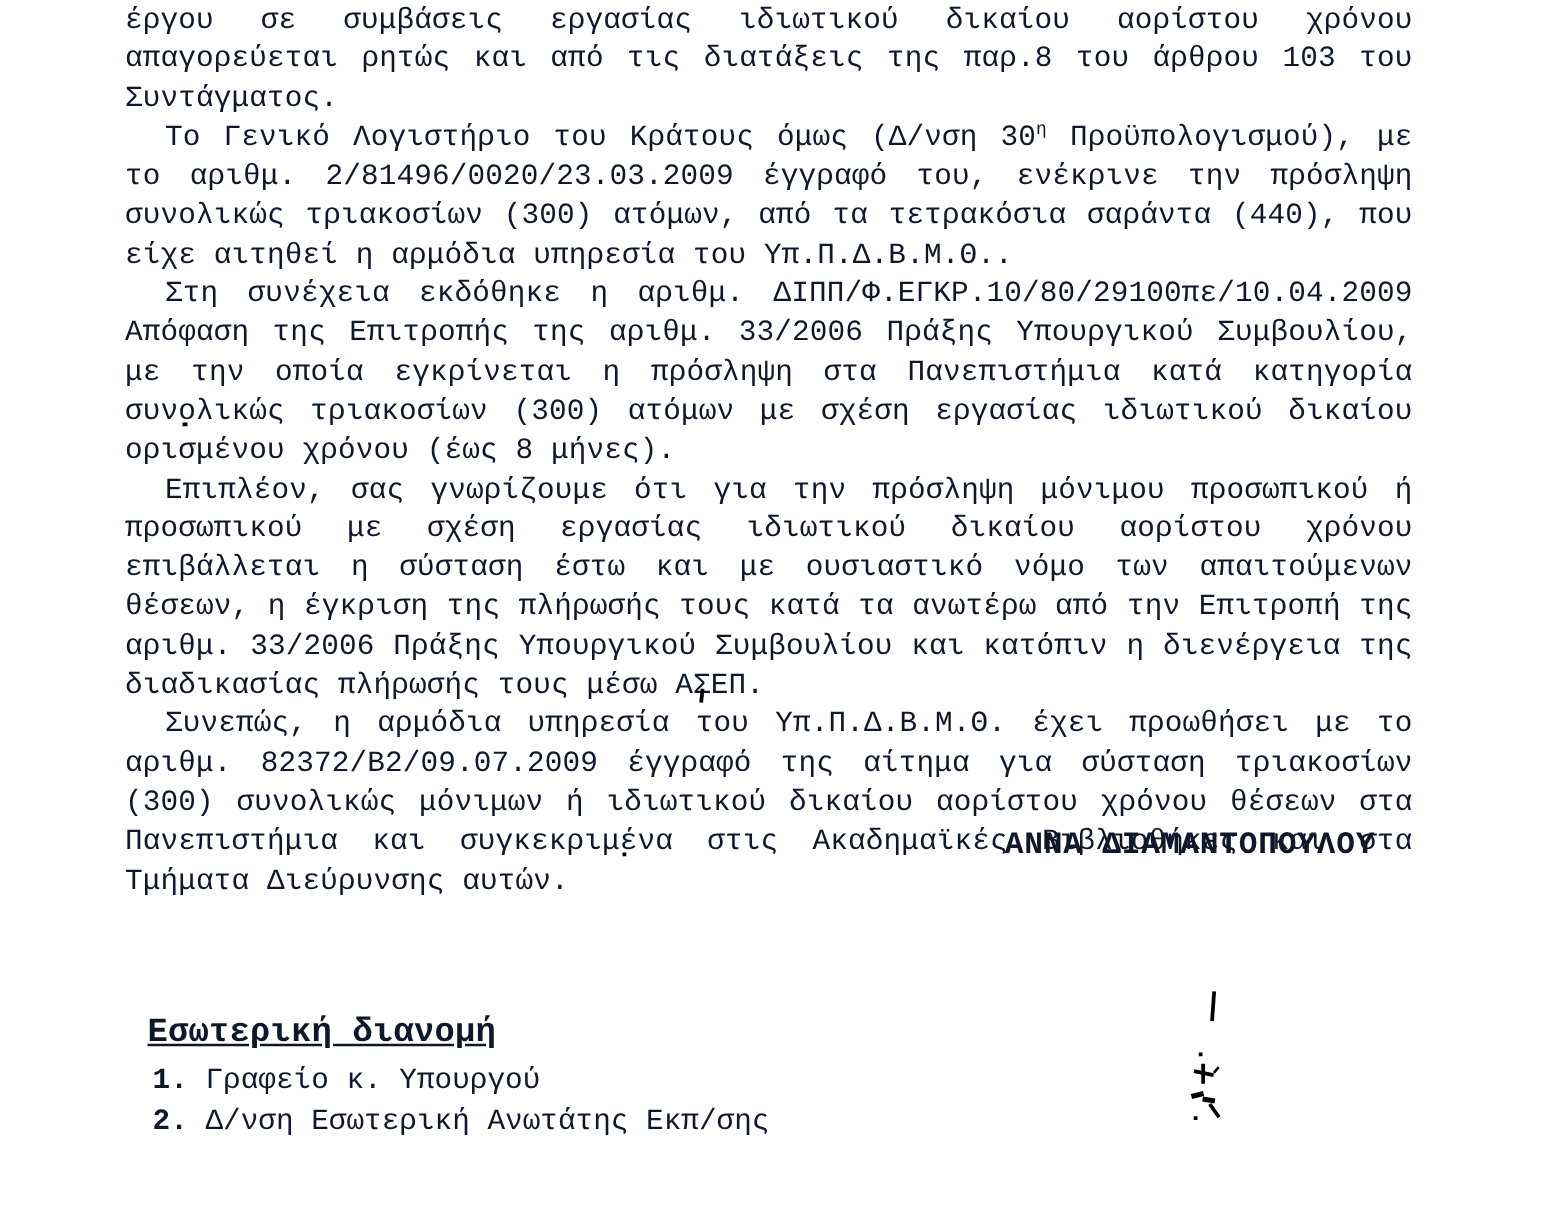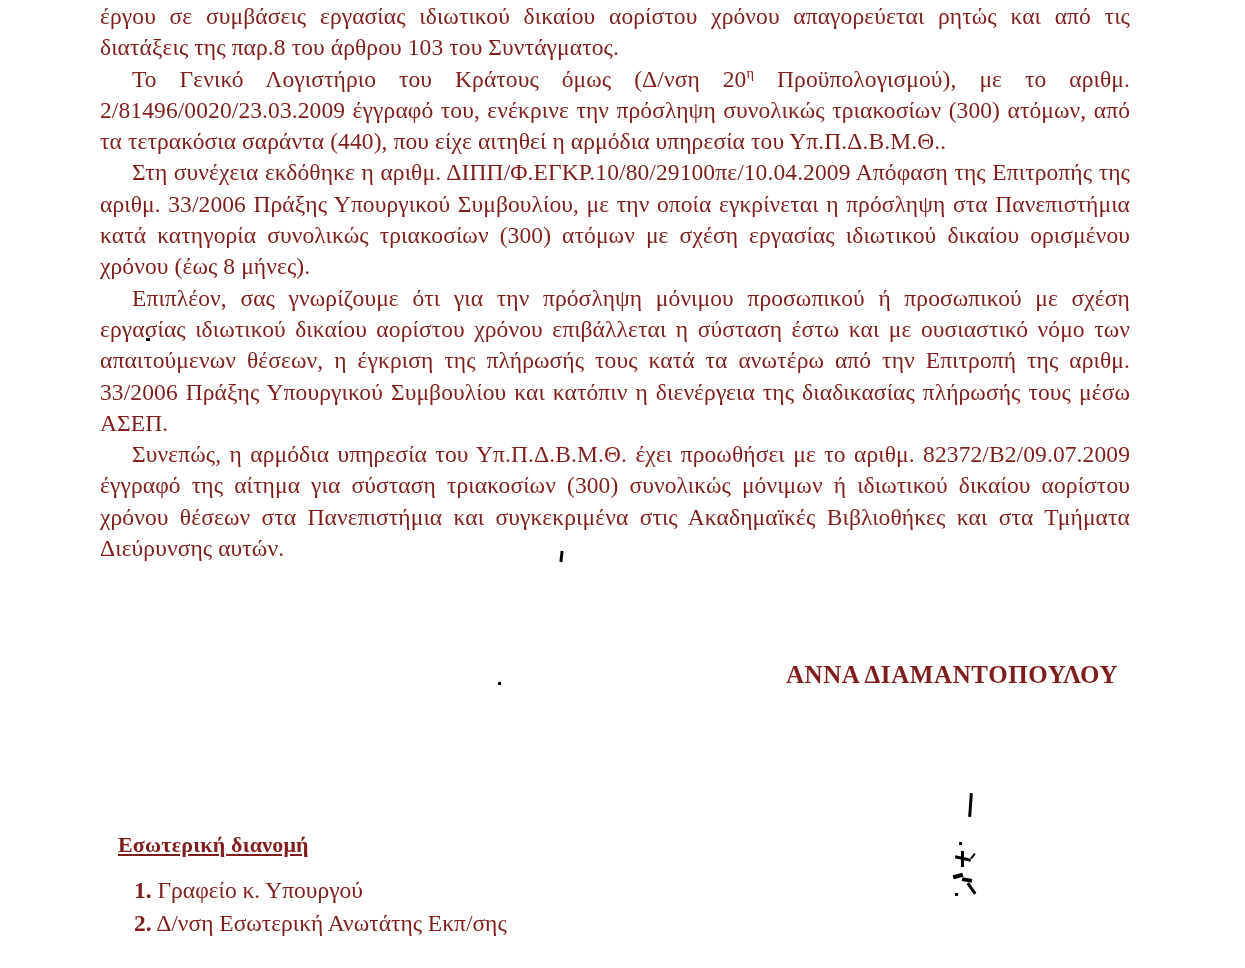--- a/index.html
+++ b/index.html
@@ -5,22 +5,22 @@
   html, body {
     margin: 0;
     padding: 0;
     background: #ffffff;
   }
   .page {
     position: relative;
     width: 1245px;
     height: 968px;
     background: #ffffff;
-    color: #7f1d1d;
-    font-family: Liberation Serif, serif;
+    color: #0f172a;
+    font-family: Liberation Mono, monospace;
     overflow: hidden;
   }
   .body-text {
     position: absolute;
     left: 100px;
     top: 1px;
     width: 1030px;
     font-size: 23.5px;
     line-height: 31.3px;
     text-align: justify;
@@ -55,28 +55,27 @@
   }
   .distribution {
     position: absolute;
     left: 118px;
     top: 812px;
     font-size: 23.5px;
   }
   .dist-heading {
     font-weight: bold;
     text-decoration: underline;
-    font-size: 22px;
+    font-size: 27px;
     margin-bottom: 7px;
     letter-spacing: 0.2px;
-    margin-top: 20px;
   }
   .dist-list {
     list-style: none;
-    margin: 16px;
+    margin: 4px;
     padding: 0;
   }
   .dist-item {
     line-height: 32.5px;
   }
   .dist-num {
     font-weight: bold;
   }
   
   .artifact {
@@ -96,21 +95,21 @@
   .a-dot-3   { left: 498px; top: 682px; width: 3px;  height: 3px; }
   .a-dot-4   { left: 146px; top: 338px; width: 4px;  height: 3px; }
 </style>
 </head>
 <body>
 
 <div class="page">
 
   <div class="body-text">
     <p class="para no-indent">έργου σε συμβάσεις εργασίας ιδιωτικού δικαίου αορίστου χρόνου απαγορεύεται ρητώς και από τις διατάξεις της παρ.8 του άρθρου 103  του Συντάγματος.</p>
-    <p class="para"><span>Το Γενικό Λογιστήριο του Κράτους όμως (Δ/νση 20</span><sup>η</sup><span> Προϋπολογισμού), με το αριθμ. 2/81496/0020/23.03.2009 έγγραφό του, ενέκρινε την πρόσληψη συνολικώς τριακοσίων (300) ατόμων, από τα τετρακόσια σαράντα (440), που είχε αιτηθεί η αρμόδια υπηρεσία του Υπ.Π.Δ.Β.Μ.Θ..</span></p>
+    <p class="para"><span>Το Γενικό Λογιστήριο του Κράτους όμως (Δ/νση 30</span><sup>η</sup><span> Προϋπολογισμού), με το αριθμ. 2/81496/0020/23.03.2009 έγγραφό του, ενέκρινε την πρόσληψη συνολικώς τριακοσίων (300) ατόμων, από τα τετρακόσια σαράντα (440), που είχε αιτηθεί η αρμόδια υπηρεσία του Υπ.Π.Δ.Β.Μ.Θ..</span></p>
     <p class="para">Στη συνέχεια εκδόθηκε η αριθμ. ΔΙΠΠ/Φ.ΕΓΚΡ.10/80/29100πε/10.04.2009 Απόφαση της Επιτροπής της αριθμ. 33/2006 Πράξης Υπουργικού Συμβουλίου,  με την οποία εγκρίνεται η πρόσληψη στα Πανεπιστήμια κατά κατηγορία συνολικώς τριακοσίων (300) ατόμων με σχέση εργασίας ιδιωτικού δικαίου ορισμένου χρόνου (έως 8 μήνες).</p>
     <p class="para">Επιπλέον, σας γνωρίζουμε ότι για την πρόσληψη μόνιμου προσωπικού ή προσωπικού με σχέση εργασίας ιδιωτικού δικαίου αορίστου χρόνου επιβάλλεται η σύσταση έστω και με ουσιαστικό νόμο των απαιτούμενων θέσεων, η έγκριση της πλήρωσής τους κατά τα ανωτέρω από την Επιτροπή της αριθμ. 33/2006 Πράξης Υπουργικού Συμβουλίου και κατόπιν η διενέργεια της διαδικασίας πλήρωσής τους μέσω ΑΣΕΠ.</p>
     <p class="para">Συνεπώς, η αρμόδια υπηρεσία του Υπ.Π.Δ.Β.Μ.Θ. έχει προωθήσει με το αριθμ. 82372/Β2/09.07.2009 έγγραφό της αίτημα για σύσταση  τριακοσίων (300) συνολικώς μόνιμων ή ιδιωτικού δικαίου αορίστου χρόνου θέσεων στα Πανεπιστήμια και συγκεκριμένα στις Ακαδημαϊκές Βιβλιοθήκες και στα Τμήματα Διεύρυνσης αυτών.</p>
   </div>
 
   <div class="signature">
     <div class="sig-name">ΑΝΝΑ ΔΙΑΜΑΝΤΟΠΟΥΛΟΥ</div>
   </div>
 
   <div class="distribution">

